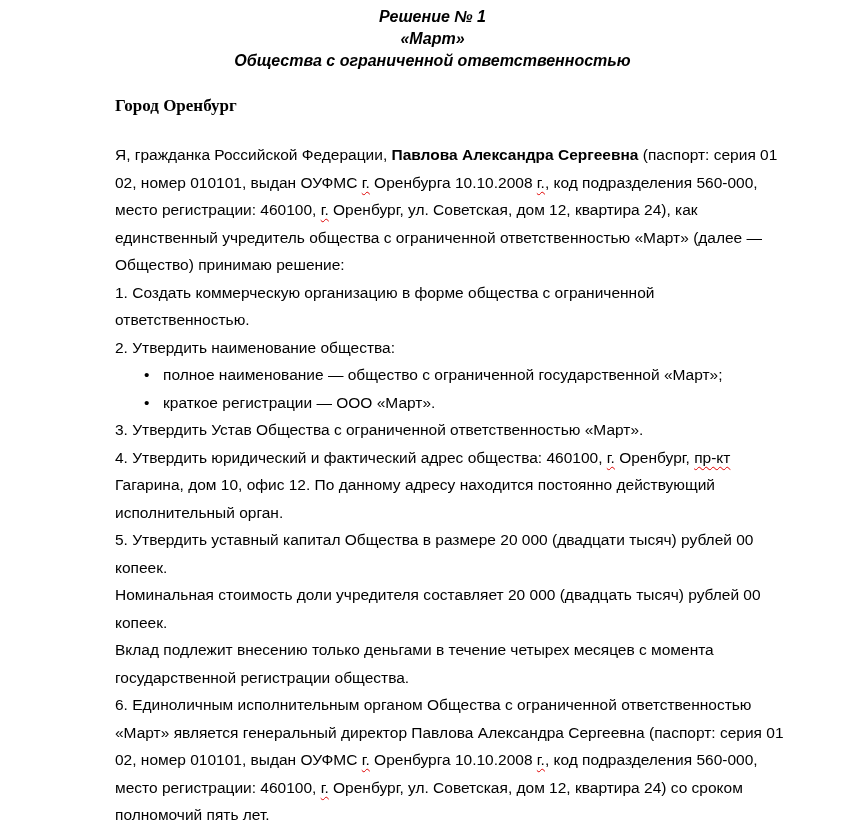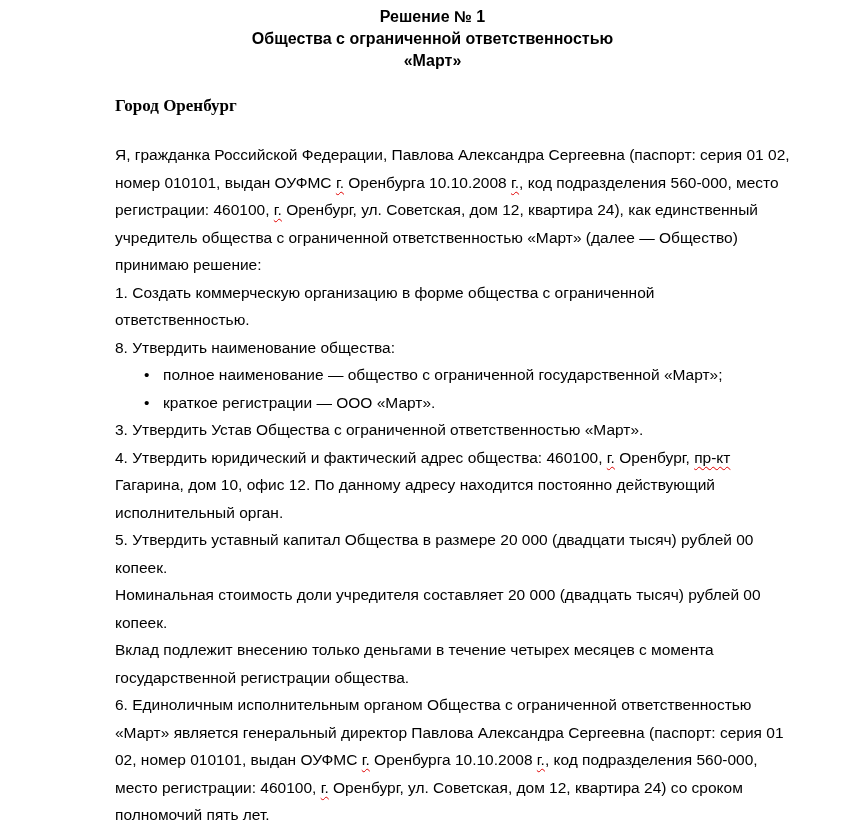--- a/index.html
+++ b/index.html
@@ -15,20 +15,21 @@
     color: var(--text-color, #000);
     font-family: "Liberation Sans", sans-serif;
   }
   
   .title {
     text-align: center;
     font-weight: bold;
     font-size: 16px;
     line-height: 22px;
     margin-left: -40px; 
+    font-style: italic;
   }
   
   .meta {
     display: flex;
     justify-content: space-between;
     margin-top: 23px;
     font-family: "Liberation Serif", serif;
     font-weight: bold;
     font-size: 17px;
     line-height: 21px;
@@ -40,49 +41,49 @@
     position: relative;
     font-size: 15.5px;
     line-height: 27.5px;
     margin: 0;
   }
   .para.bullet { padding-left: 48px; }
   .para.bullet .marker {
     position: absolute;
     left: 29px; top: 0;
   }
-  .b { font-weight: normal; }
+  .b { font-weight: bold; }
   .sp {
     text-decoration: underline;
     text-decoration-style: wavy;
     text-decoration-color: var(--spell-color, #e00000);
     text-decoration-thickness: 1px;
     text-underline-offset: 3px;
     text-decoration-skip-ink: none;
   }
 </style>
 </head>
 <body style="background: rgb(255, 255, 255);">
 
 <div class="doc">
 
   <header class="title">
     <div>Решение № 1</div>
+    <div>«Март»</div>
     <div>Общества с ограниченной ответственностью</div>
-    <div>«Март»</div>
   </header>
 
   <div class="meta">
     <span class="city">Город Оренбург</span>
   </div>
 
   <main class="body">
       <div class="para"><span>Я, гражданка Российской Федерации, </span><span class="b">Павлова Александра Сергеевна</span><span> (паспорт: серия 01 02, номер 010101, выдан ОУФМС </span><span class="sp">г.</span><span> Оренбурга 10.10.2008 </span><span class="sp">г.</span><span>, код подразделения 560-000, место регистрации: 460100, </span><span class="sp">г.</span><span> Оренбург, ул. Советская, дом 12, квартира 24), как единственный учредитель общества с ограниченной ответственностью «Март» (далее — Общество) принимаю решение:</span></div>
       <div class="para"><span>1. Создать коммерческую организацию в форме общества с ограниченной ответственностью.</span></div>
-      <div class="para"><span>8. Утвердить наименование общества:</span></div>
+      <div class="para"><span>2. Утвердить наименование общества:</span></div>
       <div class="para bullet"><span class="marker">•</span><span>полное наименование — общество с ограниченной государственной «Март»;</span></div>
       <div class="para bullet"><span class="marker">•</span><span>краткое регистрации — ООО «Март».</span></div>
       <div class="para"><span>3. Утвердить Устав Общества с ограниченной ответственностью «Март».</span></div>
       <div class="para"><span>4. Утвердить юридический и фактический адрес общества: 460100, </span><span class="sp">г.</span><span> Оренбург, </span><span class="sp">пр-кт</span><span> Гагарина, дом 10, офис 12. По данному адресу находится постоянно действующий исполнительный орган.</span></div>
       <div class="para"><span>5. Утвердить уставный капитал Общества в размере 20 000 (двадцати тысяч) рублей 00 копеек.</span></div>
       <div class="para"><span>Номинальная стоимость доли учредителя составляет 20 000 (двадцать тысяч) рублей 00 копеек.</span></div>
       <div class="para"><span>Вклад подлежит внесению только деньгами в течение четырех месяцев с момента государственной регистрации общества.</span></div>
       <div class="para"><span>6. Единоличным исполнительным органом Общества с ограниченной ответственностью «Март» является генеральный директор Павлова Александра Сергеевна (паспорт: серия 01 02, номер 010101, выдан ОУФМС </span><span class="sp">г.</span><span> Оренбурга 10.10.2008 </span><span class="sp">г.</span><span>, код подразделения 560-000, место регистрации: 460100, </span><span class="sp">г.</span><span> Оренбург, ул. Советская, дом 12, квартира 24) со сроком полномочий пять лет.</span></div>
     </main>
 

